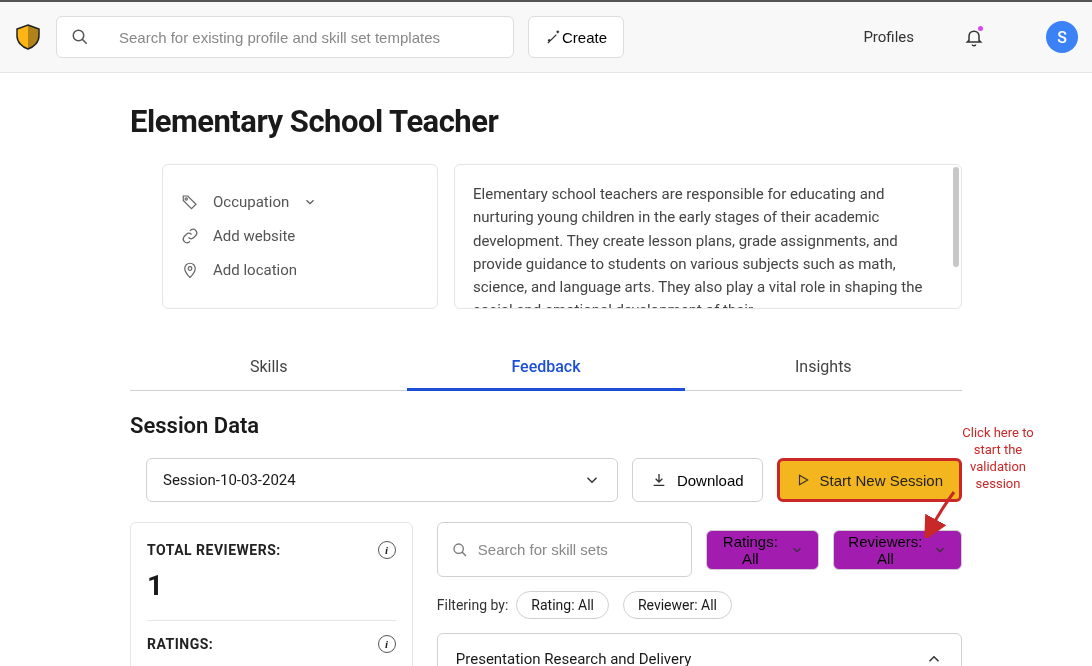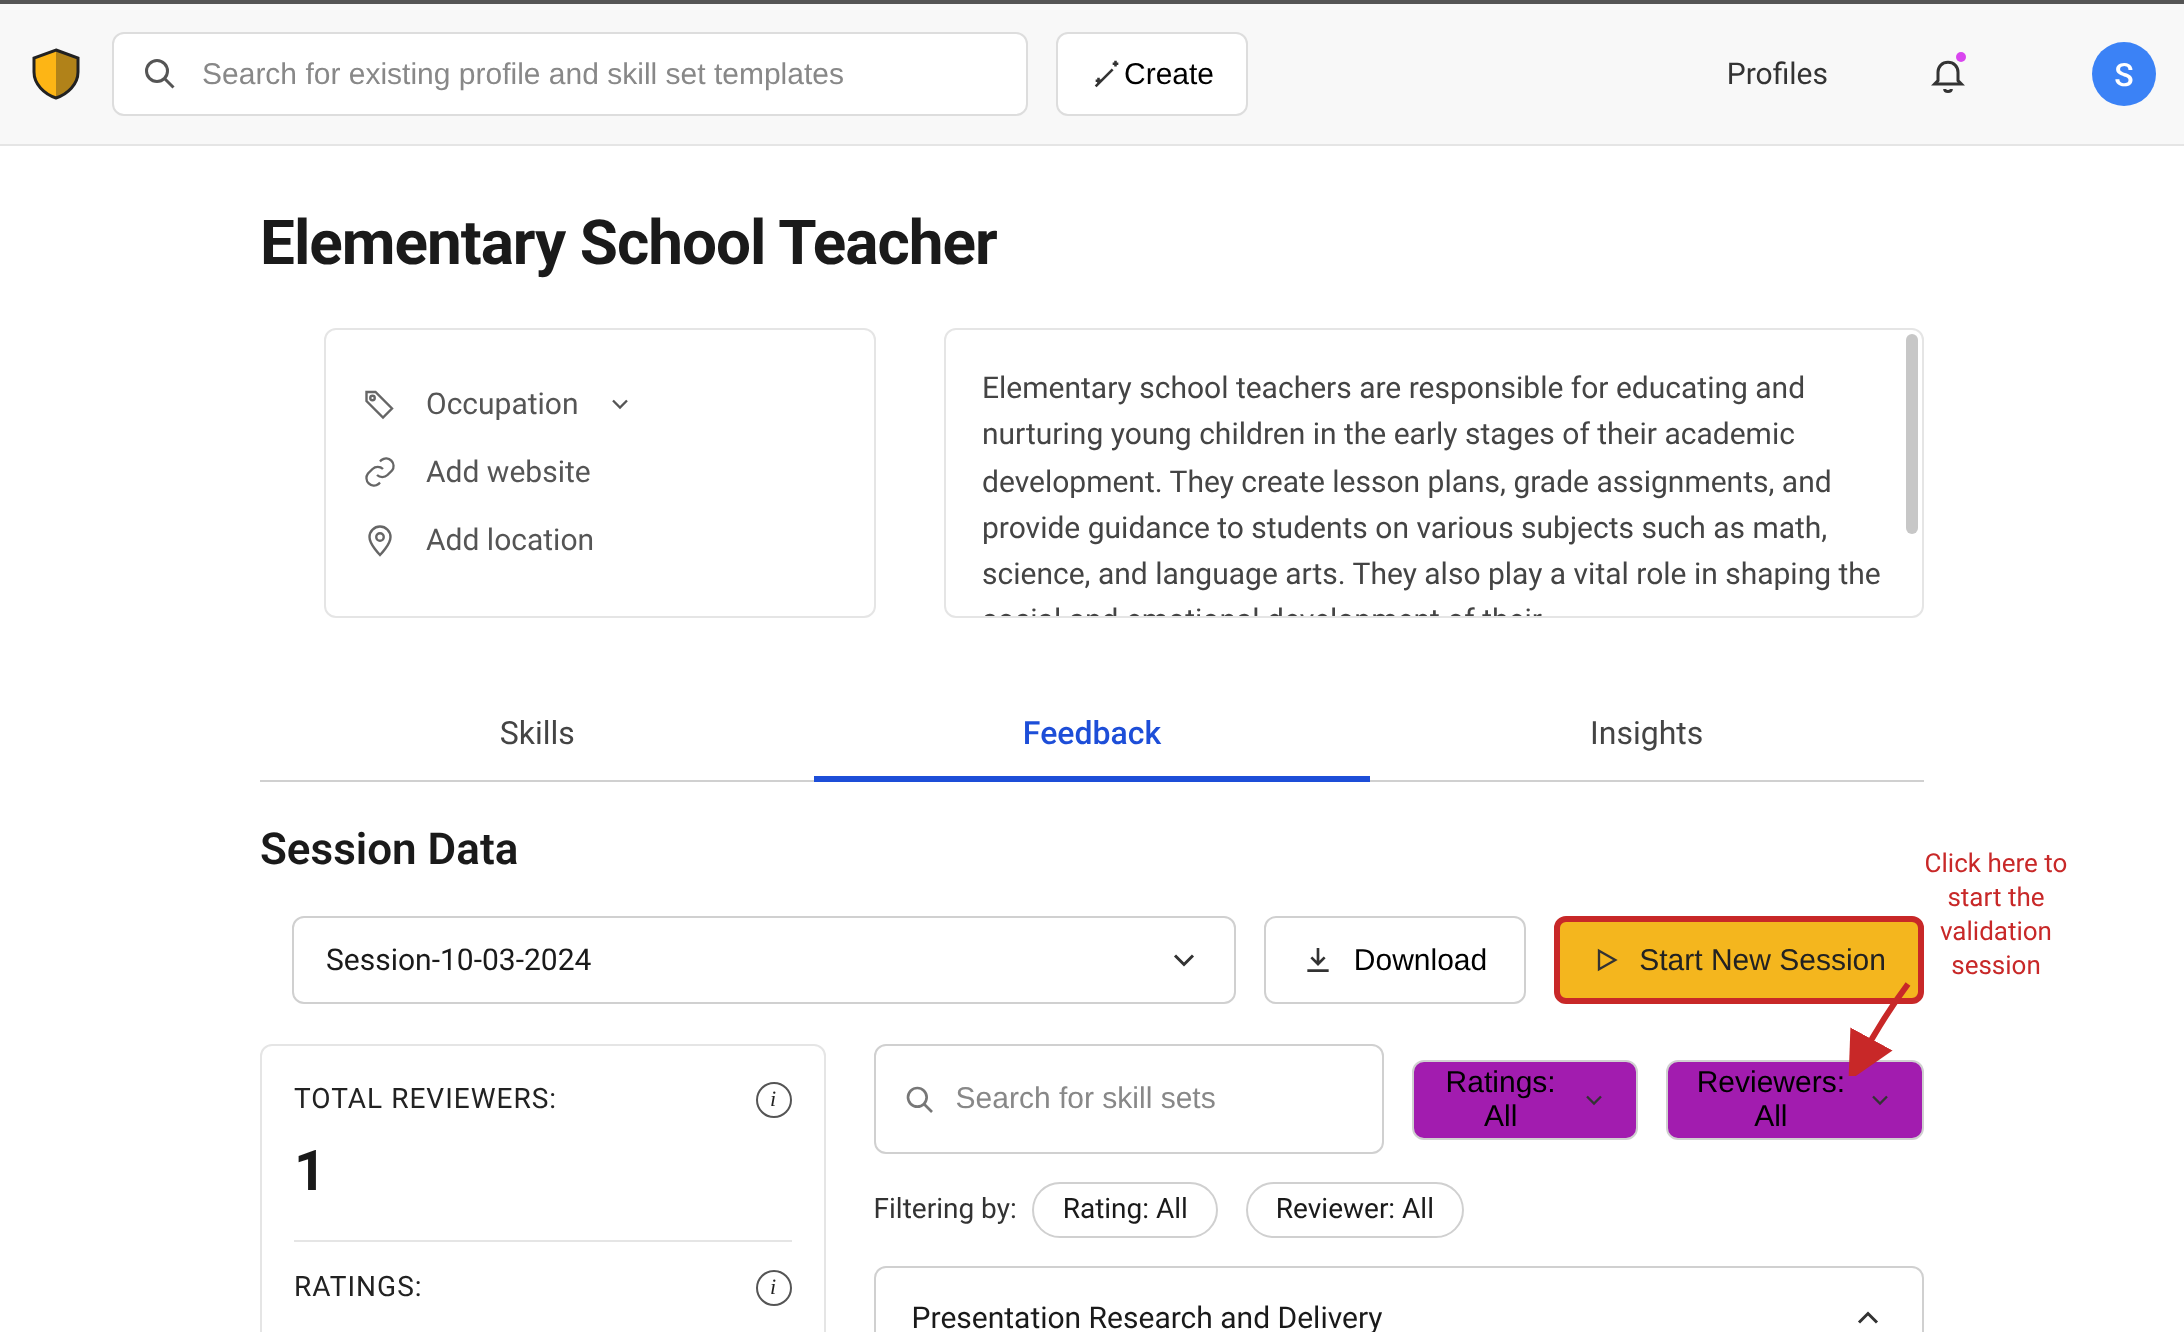--- a/index.html
+++ b/index.html
@@ -1,48 +1,48 @@
 <!DOCTYPE html>
 <html><head>
 <meta charset="utf-8">
 <style>
 * { box-sizing: border-box; margin: 0; padding: 0; }
 body { font-family: -apple-system, BlinkMacSystemFont, "Segoe UI", Roboto, Helvetica, Arial, sans-serif; background: #fff; color: #1a1a1a; width: 1092px; height: 666px; overflow: hidden; }
 .topbar { height: 73px; background: #f8f8f8; border-top: 2px solid #555; border-bottom: 1px solid #e5e5e5; display: flex; align-items: center; padding: 0 14px; gap: 14px; }
 .logo { width: 28px; height: 28px; position: relative; }
 .logo svg { width: 28px; height: 28px; }
-.searchbox { flex: 0 0 458px; height: 42px; background: #fff; border: 1px solid #ddd; border-radius: 6px; display: flex; align-items: center; padding: 0 14px; gap: 12px; }
+.searchbox { flex: 0 0 458px; height: 42px; background: #fff; border: 1px solid #ddd; border-radius: 6px; display: flex; align-items: center; padding: 0 14px; gap: 30px; }
 .searchbox input { border: none; outline: none; flex: 1; font-size: 15px; color: #666; }
 .searchbox input::placeholder { color: #888; }
 .create-btn { height: 42px; background: #fff; border: 1px solid #ddd; border-radius: 6px; display: flex; align-items: center; padding: 0 16px; font-size: 15px; cursor: pointer; }
 .spacer { flex: 1; }
 .nav-link { font-size: 15px; color: #333; cursor: pointer; margin-right: 36px; }
 .bell { width: 20px; height: 20px; position: relative; margin-right: 48px; cursor: pointer; }
 .bell::after { content: ''; position: absolute; top: -1px; right: 1px; width: 5px; height: 5px; background: #d946ef; border-radius: 50%; }
 .avatar { width: 32px; height: 32px; border-radius: 50%; background: #3b82f6; color: #fff; display: flex; align-items: center; justify-content: center; font-size: 16px; font-weight: 500; cursor: pointer; }
 .main { padding: 30px 130px 0 130px; position: relative; }
 .page-title { font-size: 31px; font-weight: 700; margin-bottom: 24px; letter-spacing: -0.5px; }
-.info-row { display: flex; gap: 34px; margin-bottom: 36px; padding-left: 32px; }
+.info-row { display: flex; gap: 16px; margin-bottom: 36px; padding-left: 32px; }
 .meta-card { width: 276px; border: 1px solid #e5e5e5; border-radius: 6px; padding: 20px 18px; }
 .meta-item { display: flex; align-items: center; gap: 14px; padding: 8px 0; font-size: 15px; color: #555; }
 .meta-item.clickable { cursor: pointer; }
 .meta-icon { width: 18px; height: 18px; flex-shrink: 0; display: flex; align-items: center; justify-content: center; }
 .desc-card { flex: 1; border: 1px solid #e5e5e5; border-radius: 6px; padding: 18px 18px; font-size: 15px; line-height: 1.55; color: #444; position: relative; height: 145px; overflow: hidden; }
 .desc-scroll { position: absolute; right: 2px; top: 2px; width: 6px; height: 100px; background: #c7c7c7; border-radius: 3px; }
 .tabs { display: flex; border-bottom: 1px solid #d0d0d0; margin-bottom: 22px; }
 .tab { flex: 1; text-align: center; padding: 12px 0; font-size: 16px; color: #444; cursor: pointer; }
 .tab.active { color: #1d4ed8; border-bottom: 3px solid #1d4ed8; margin-bottom: -1px; font-weight: 500; }
 .section-title { font-size: 22px; font-weight: 600; margin-bottom: 20px; }
 .session-row { display: flex; gap: 14px; margin-bottom: 20px; padding-left: 16px; }
 .session-select { flex: 1; height: 44px; border: 1px solid #d0d0d0; border-radius: 6px; display: flex; align-items: center; padding: 0 16px; justify-content: space-between; cursor: pointer; font-size: 15px; }
 .dl-btn { height: 44px; border: 1px solid #d0d0d0; border-radius: 6px; display: flex; align-items: center; padding: 0 18px; gap: 10px; cursor: pointer; font-size: 15px; background: #fff; }
 .start-btn { height: 44px; border: 3px solid #c82828; border-radius: 6px; background: #f4b61e; display: flex; align-items: center; padding: 0 16px; gap: 10px; cursor: pointer; font-size: 15px; color: #222; }
 .lower-row { display: flex; gap: 24px; }
 .stats-card { width: 300px; border: 1px solid #e5e5e5; border-radius: 6px; padding: 18px 16px; }
-.stat-head { display: flex; align-items: center; justify-content: space-between; font-size: 14px; letter-spacing: 0.5px; color: #222; font-weight: 400; }
+.stat-head { display: flex; align-items: center; justify-content: space-between; font-size: 14px; letter-spacing: 0.5px; color: #222; font-weight: 700; }
 .stat-val { font-size: 28px; font-weight: 700; margin-top: 10px; margin-bottom: 18px; }
 .stat-div { border-top: 1px solid #e5e5e5; margin-bottom: 14px; }
 .right-col { flex: 1; }
 .filter-row { display: flex; align-items: center; gap: 14px; margin-bottom: 14px; }
 .skill-search { width: 260px; height: 55px; border: 1px solid #d0d0d0; border-radius: 6px; display: flex; align-items: center; padding: 0 14px; gap: 10px; }
 .skill-search input { border: none; outline: none; font-size: 15px; color: #666; flex: 1; }
 .skill-search input::placeholder { color: #888; }
 .drop-btn { height: 40px; border: 1px solid #d0d0d0; border-radius: 6px; display: flex; align-items: center; padding: 0 14px; gap: 10px; cursor: pointer; font-size: 15px; background: #a21caf; }
 .filter-label { font-size: 14px; color: #333; margin-right: 4px; }
 .chip { display: inline-flex; align-items: center; padding: 5px 14px; border: 1px solid #d0d0d0; border-radius: 16px; font-size: 14px; margin-right: 10px; }

